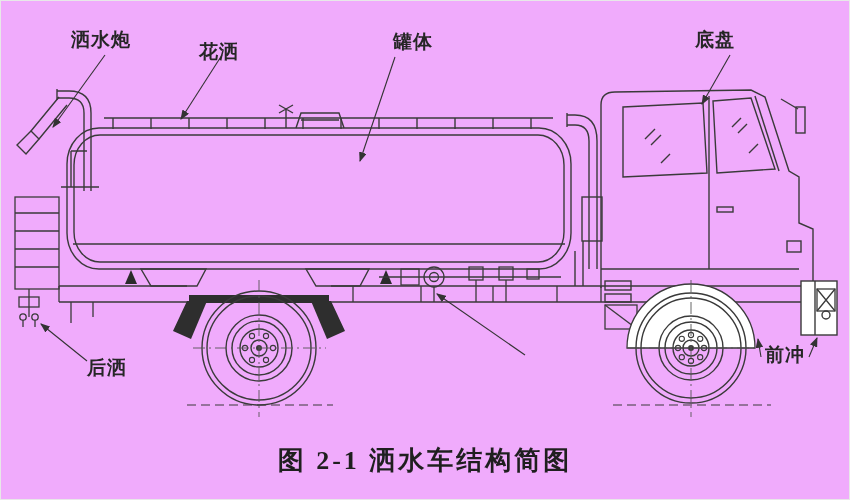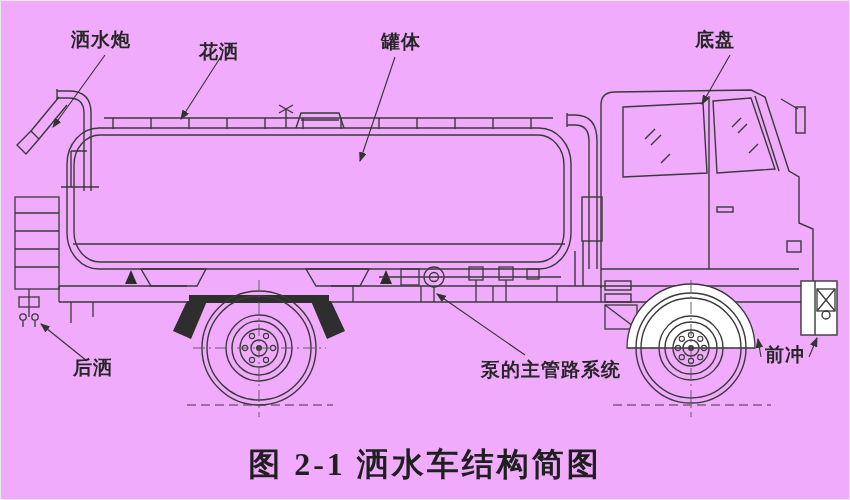--- a/index.html
+++ b/index.html
@@ -9,21 +9,21 @@
     font-family:"Liberation Sans", sans-serif;
   }
   .stage svg{position:absolute;left:0;top:0;}
   .lbl{
     position:absolute;font-size:19px;font-weight:600;color:#262626;
     letter-spacing:1px;white-space:nowrap;user-select:none;
     font-family:"Liberation Sans", sans-serif;
   }
   .caption{
     position:absolute;left:0;right:0;top:442px;text-align:center;
-    font-size:32px;font-weight:600;color:#1f1f1f;letter-spacing:3px;
+    font-size:26px;font-weight:600;color:#1f1f1f;letter-spacing:3px;
     font-family:"Liberation Serif", serif;
   }
 </style>
 </head>
 <body>
 
 <div class="stage">
 
   <svg width="850" height="500" viewBox="0 0 850 500" aria-hidden="true">
     <defs>
@@ -195,24 +195,23 @@
       <path d="M524,354 L436,293" marker-end="url(#arrow)"></path>
       <path d="M760,356 L757,338" marker-end="url(#arrow)"></path>
       <path d="M808,356 L816,337" marker-end="url(#arrow)"></path>
     </g>
   </svg>
 
   <span class="lbl" style="left:70px;top:26px">洒水炮</span>
 
   <span class="lbl" style="left:198px;top:38px">花洒</span>
 
-  <span class="lbl" style="left:380px;top:28px">罐体</span>
+  <span class="lbl" style="left:392px;top:28px">罐体</span>
 
   <span class="lbl" style="left:694px;top:26px">底盘</span>
 
-  <span class="lbl" style="left:72px;top:354px">后洒</span>
-
-  <span class="lbl" style="left:480px;top:356px">泵的主管路系统</span>
+  <span class="lbl" style="left:86px;top:354px">后洒</span>
+
 
   <span class="lbl" style="left:764px;top:341px">前冲</span>
 
   <div class="caption">图 2-1 洒水车结构简图</div>
 </div>
 
 </body></html>

